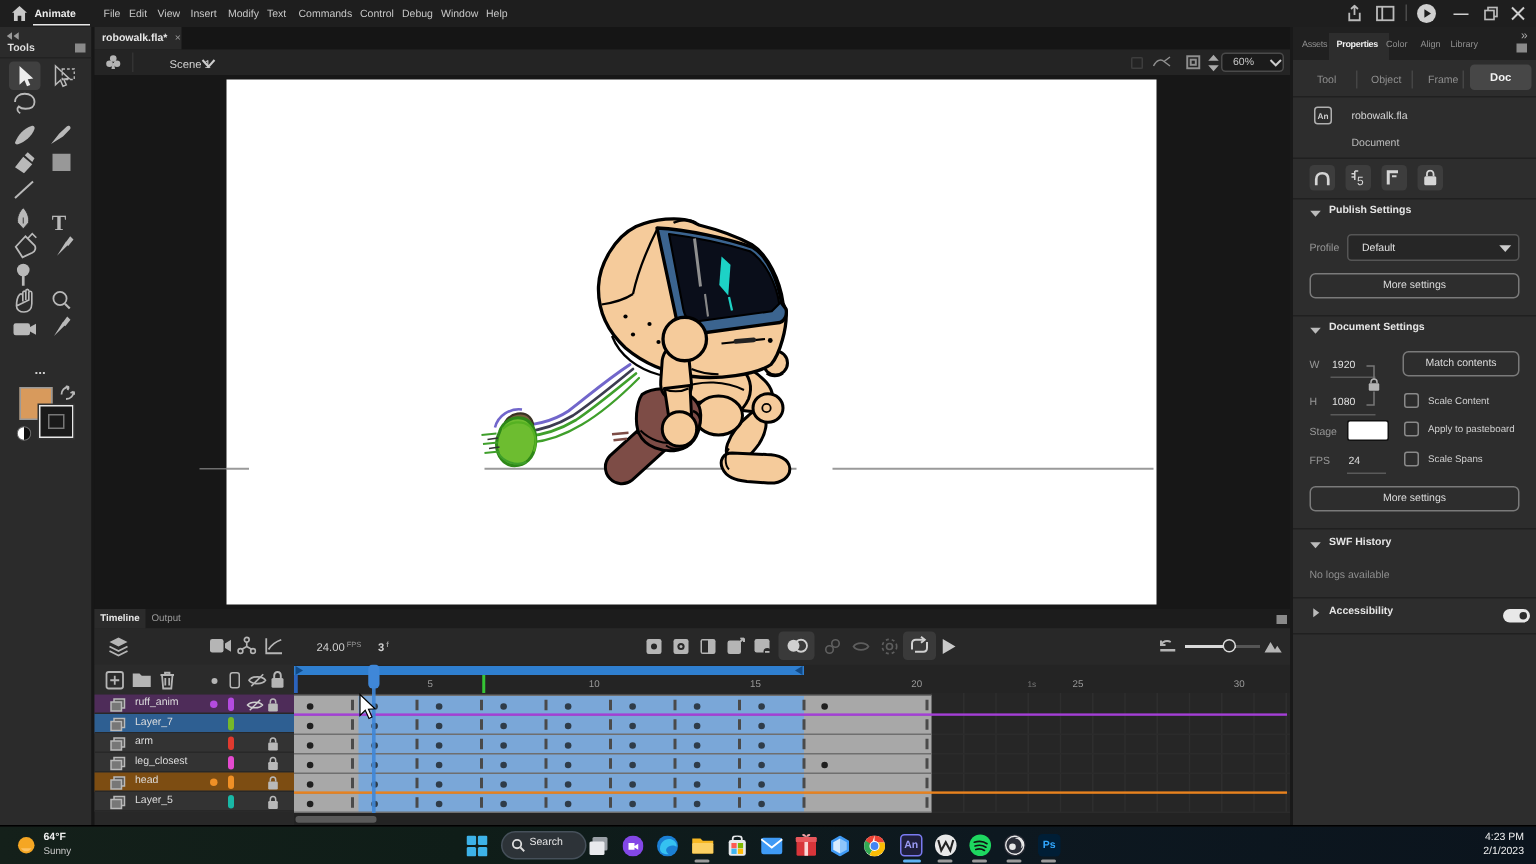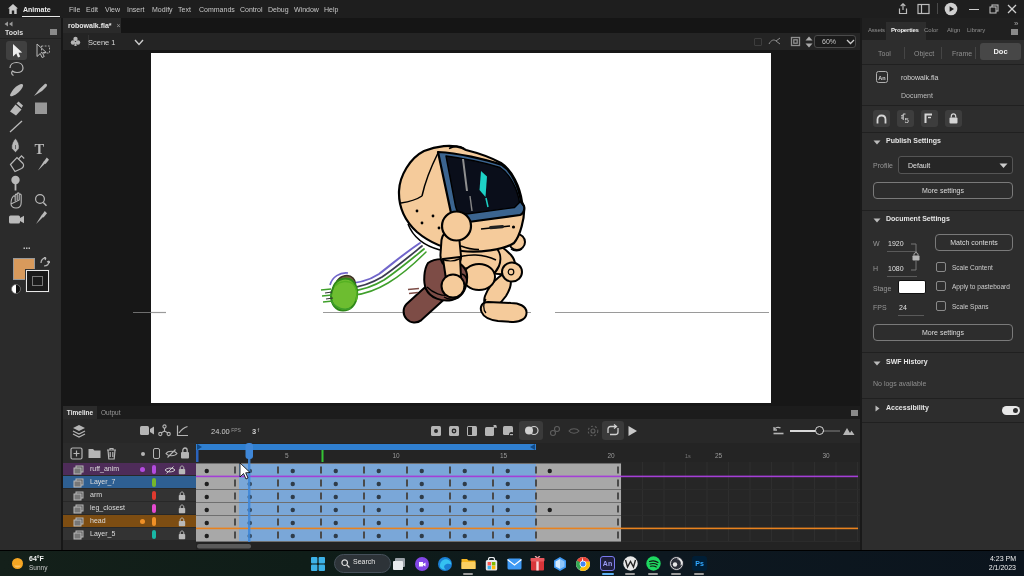--- a/index.html
+++ b/index.html
@@ -129,21 +129,21 @@
 <div id="tabstrip"></div>
 <div id="tab1">robowalk.fla* <span style="color:#999;font-weight:normal;margin-left:3px">×</span></div>
 <div id="scenebar">
  <svg class="abs" style="left:7px;top:3px" width="11" height="11" viewBox="0 0 11 11" fill="#b5b5b5">
         <circle cx="5.5" cy="3" r="2.2"></circle>
         <circle cx="3" cy="6.5" r="2.2"></circle>
         <circle cx="8" cy="6.5" r="2.2"></circle>
         <path d="M5 6 L6 6 L6.7 10 L4.3 10 Z"></path>
       </svg>
  <div class="abs" style="left:25px;top:2px;width:1px;height:13px;background:#333"></div>
- <span class="abs" style="left:25px;top:5px;font-size:7.5px;color:#d5d5d5">Scene 1</span>
+ <span class="abs" style="left:50px;top:5px;font-size:7.5px;color:#d5d5d5">Scene 1</span>
  <svg class="abs" style="left:71px;top:6px" width="10" height="7" viewBox="0 0 10 7" fill="none" stroke="#ccc" stroke-width="1.4">
         <path d="M1 1 L5 5.5 L9 1"></path>
       </svg>
  <div class="abs" style="left:691px;top:5px;width:8px;height:8px;border:1px solid #3d3d3d;border-radius:1px"></div>
  <svg class="abs" style="left:705px;top:3px" width="14" height="11" viewBox="0 0 14 11" fill="none" stroke="#8f8f8f" stroke-width="1">
         <path d="M1 8 C3 4 6 3 8 5 M8 5 L12 2 M8 5 L12 8"></path>
       </svg>
  <svg class="abs" style="left:727px;top:3px" width="11" height="11" viewBox="0 0 11 11" fill="none" stroke="#8f8f8f" stroke-width="1.3">
         <rect x="1.5" y="1.5" width="8" height="8"></rect>
         <rect x="3.8" y="3.8" width="3.4" height="3.4"></rect>

